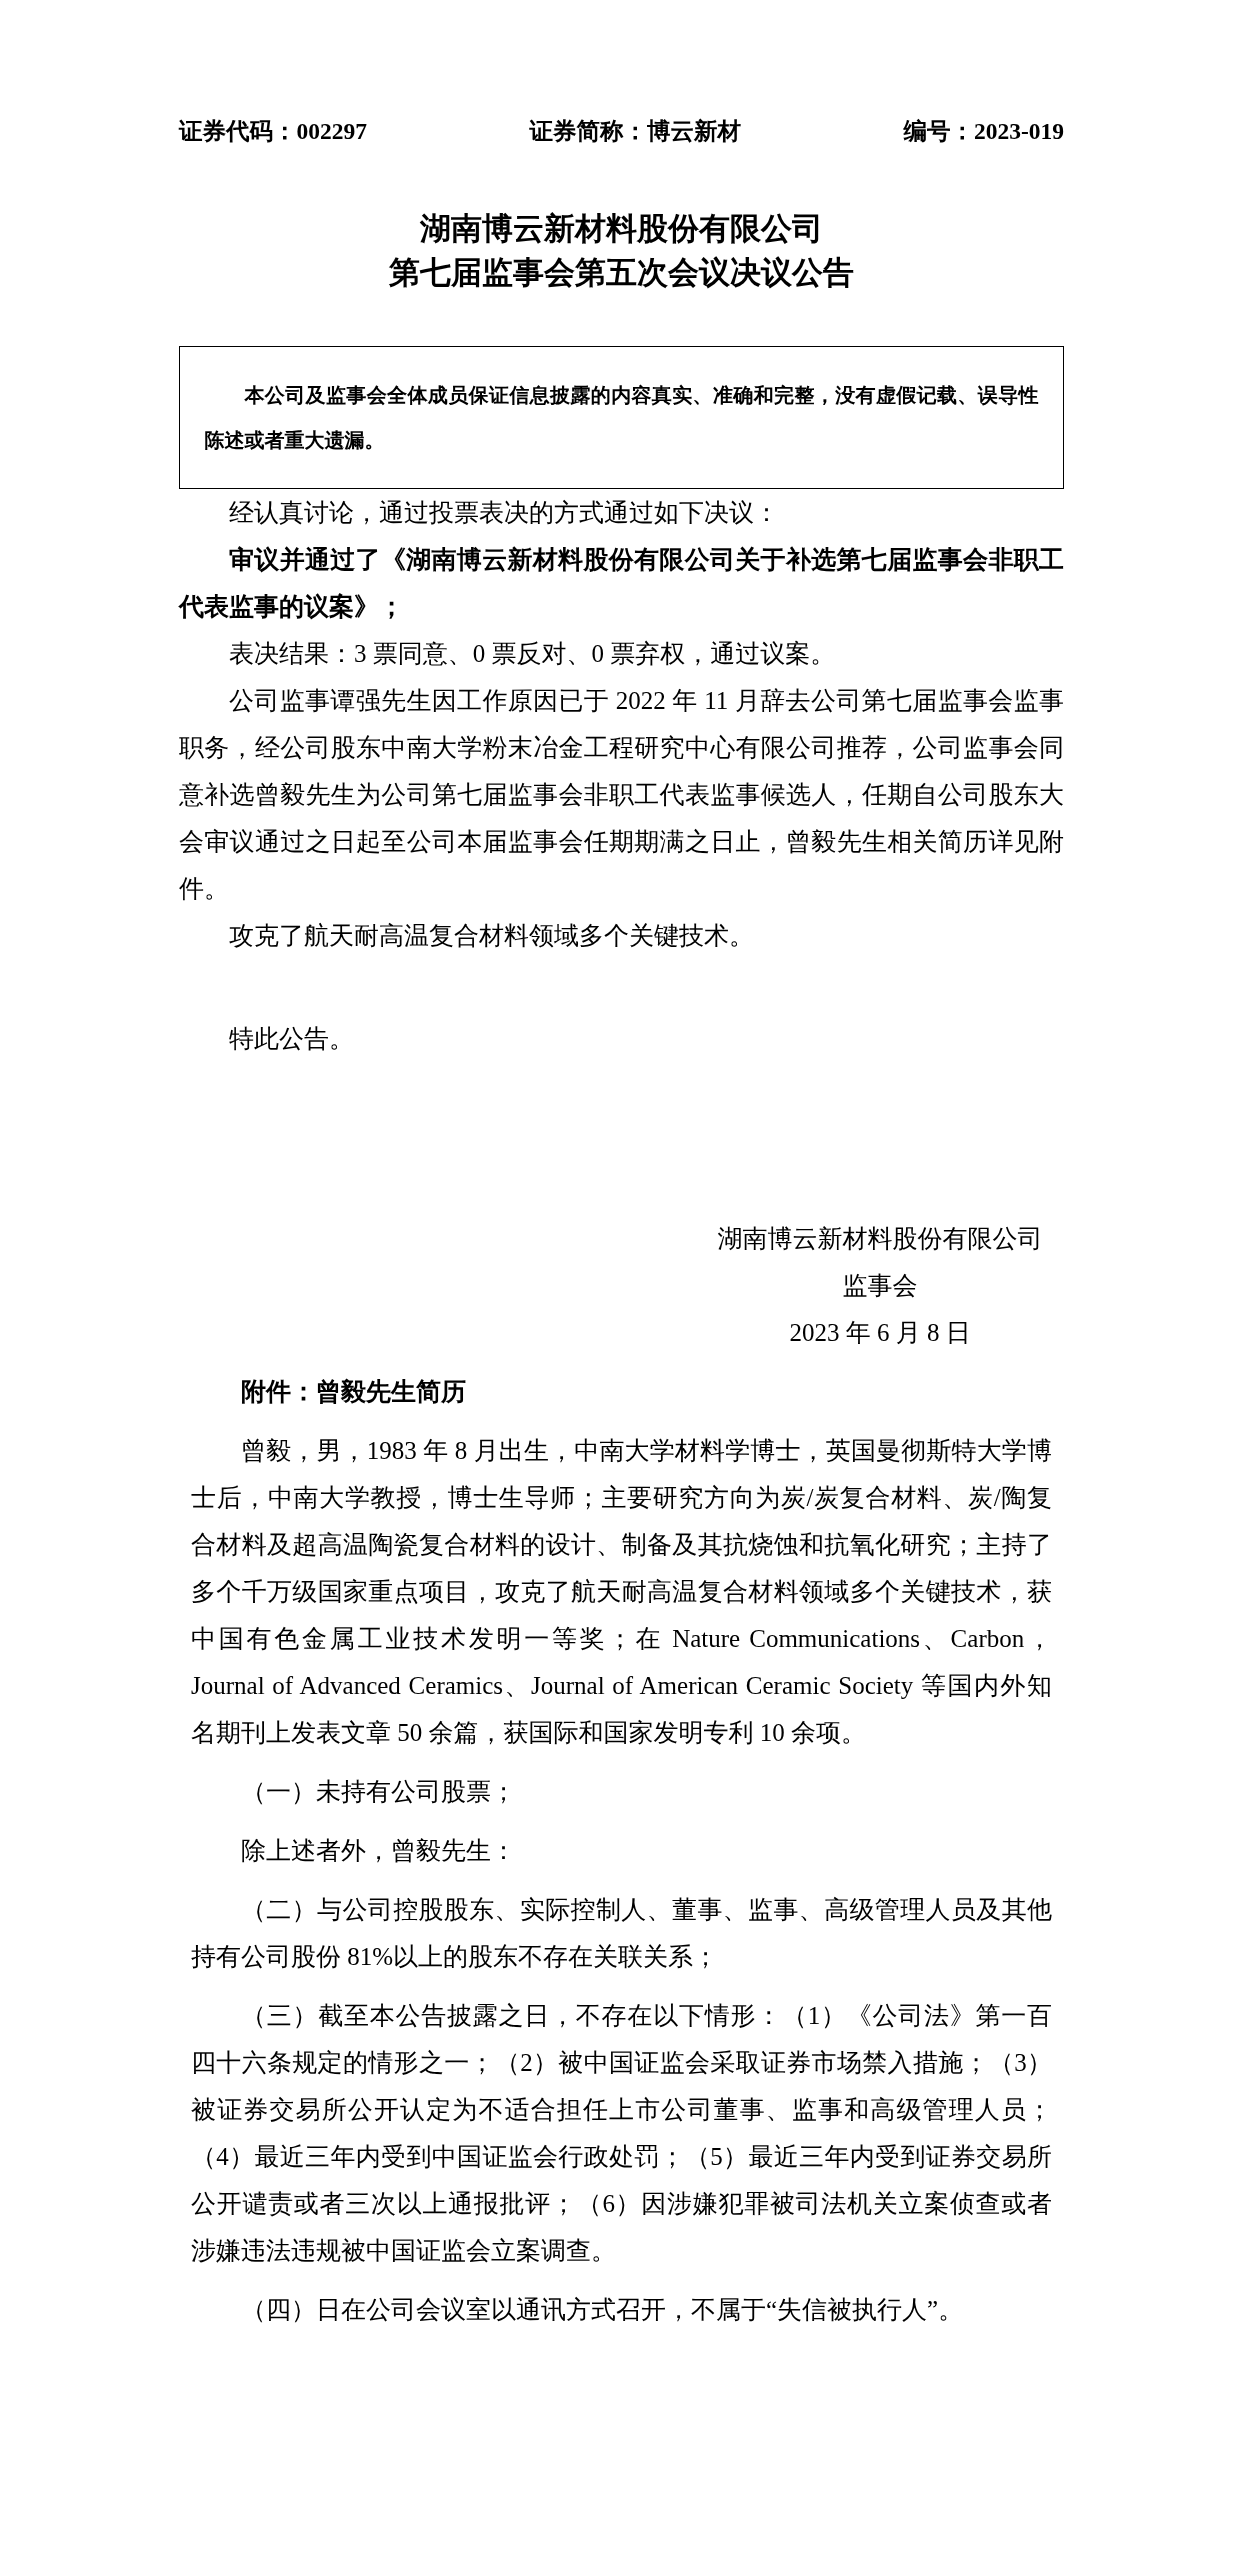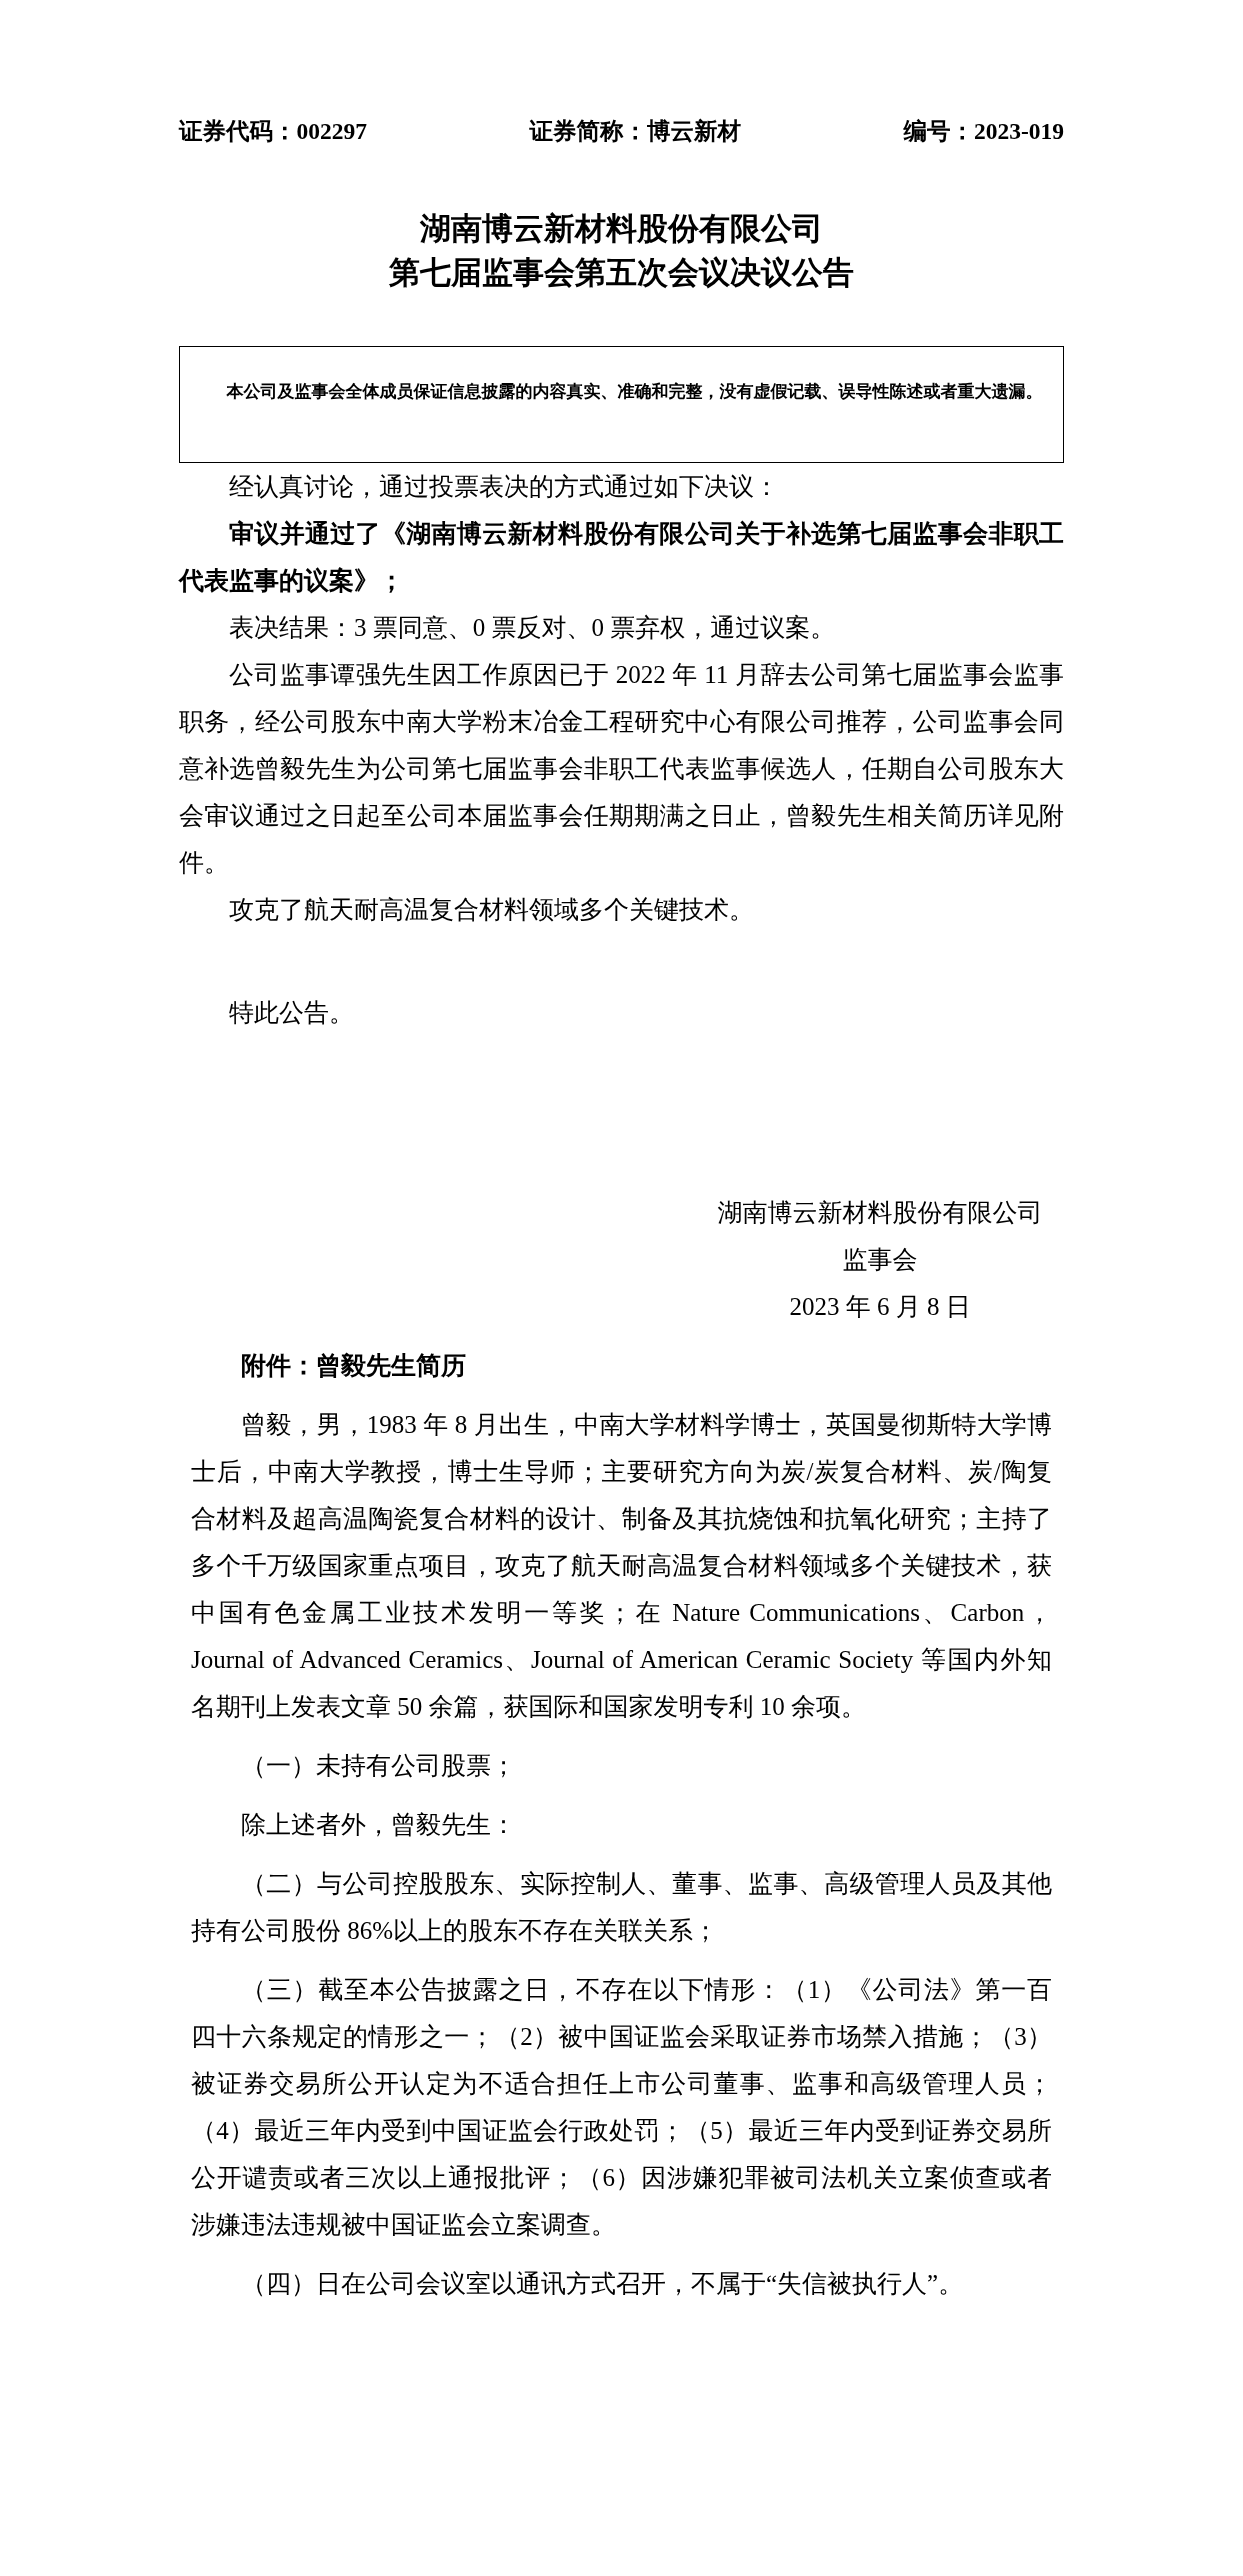--- a/index.html
+++ b/index.html
@@ -38,24 +38,24 @@
   }
   
   .disclaimer-box {
     margin-top: 51px;
     border: 1.6px solid #000000;
     box-sizing: border-box;
     min-height: 117px;
     padding: 14px 12.5px 12.5px 12.5px;
   }
   .disclaimer-box p {
-    margin: 0;
-    font-size: 17px;
+    margin: 12px;
+    font-size: 20px;
     font-weight: bold;
-    line-height: 62px;
+    line-height: 45px;
     text-align: justify;
     text-indent: 2em;
   }
   
   .body-text p {
     margin: 0;
     font-size: 25px;
     line-height: 47px;
     text-align: justify;
     text-indent: 2em;
@@ -130,19 +130,19 @@
     <div>湖南博云新材料股份有限公司</div>
     <div>监事会</div>
     <div>2023 年 6 月 8 日</div>
   </div>
 
   <div class="attachment">
     <p class="attachment-heading">附件：曾毅先生简历</p>
     <p>曾毅，男，1983 年 8 月出生，中南大学材料学博士，英国曼彻斯特大学博士后，中南大学教授，博士生导师；主要研究方向为炭/炭复合材料、炭/陶复合材料及超高温陶瓷复合材料的设计、制备及其抗烧蚀和抗氧化研究；主持了多个千万级国家重点项目，攻克了航天耐高温复合材料领域多个关键技术，获中国有色金属工业技术发明一等奖；在 Nature Communications、Carbon，Journal of Advanced Ceramics、Journal of American Ceramic Society 等国内外知名期刊上发表文章 50 余篇，获国际和国家发明专利 10 余项。</p>
     <p>（一）未持有公司股票；</p>
     <p>除上述者外，曾毅先生：</p>
-    <p>（二）与公司控股股东、实际控制人、董事、监事、高级管理人员及其他持有公司股份 86%以上的股东不存在关联关系；</p>
+    <p>（二）与公司控股股东、实际控制人、董事、监事、高级管理人员及其他持有公司股份 81%以上的股东不存在关联关系；</p>
     <p>（三）截至本公告披露之日，不存在以下情形：（1）《公司法》第一百四十六条规定的情形之一；（2）被中国证监会采取证券市场禁入措施；（3）被证券交易所公开认定为不适合担任上市公司董事、监事和高级管理人员；（4）最近三年内受到中国证监会行政处罚；（5）最近三年内受到证券交易所公开谴责或者三次以上通报批评；（6）因涉嫌犯罪被司法机关立案侦查或者涉嫌违法违规被中国证监会立案调查。</p>
     <p>（四）日在公司会议室以通讯方式召开，不属于“失信被执行人”。</p>
   </div>
 
 </div>
 
 
 </body></html>

